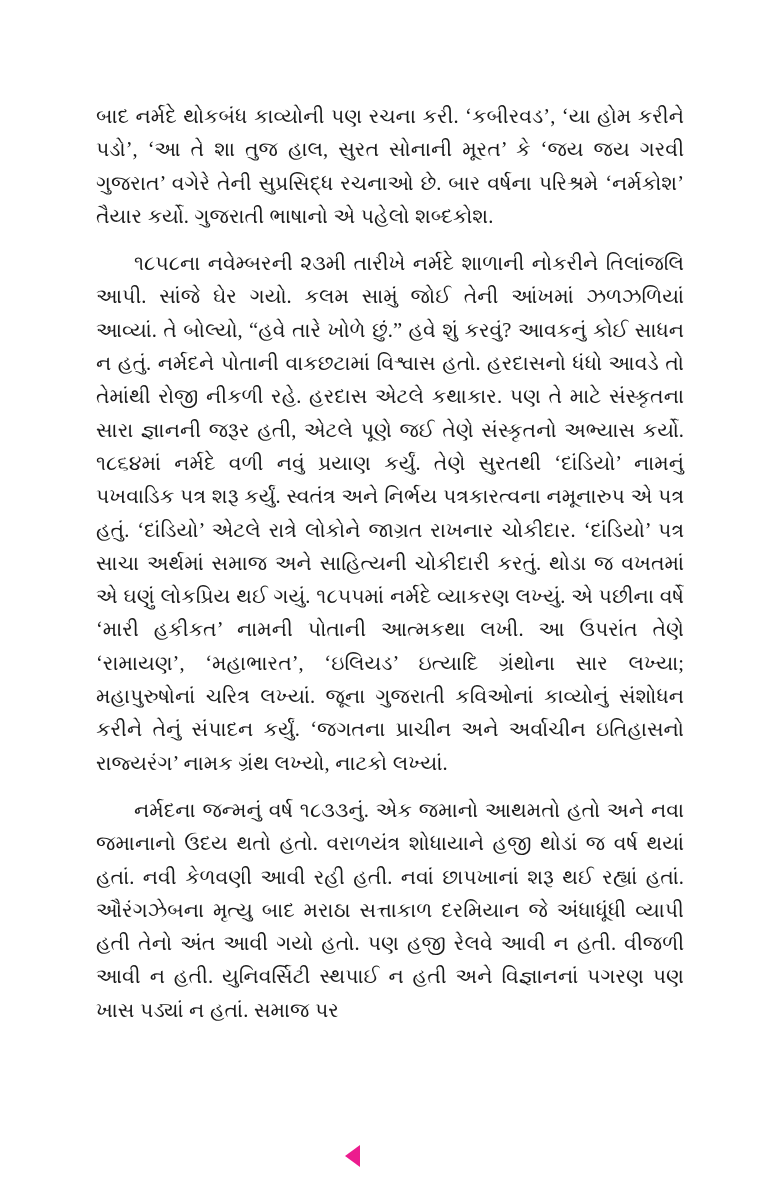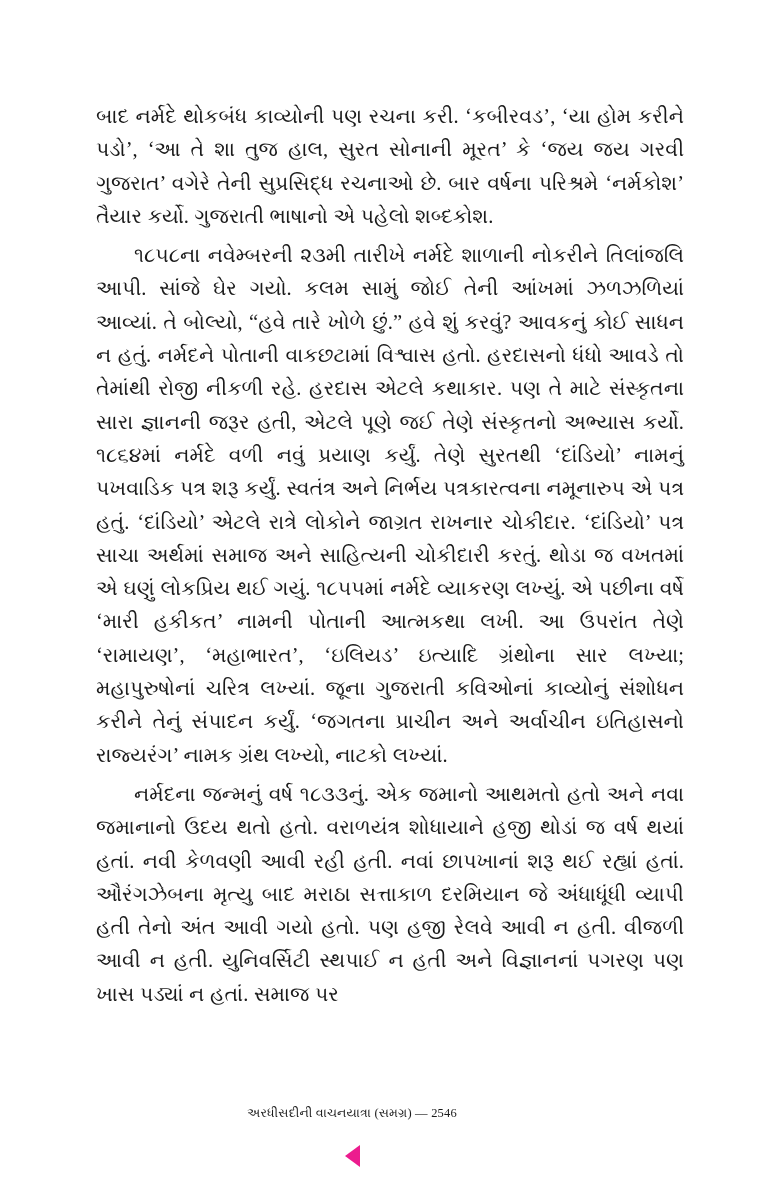--- a/index.html
+++ b/index.html
@@ -33,21 +33,21 @@
     line-height: 33.3px;
     text-align: justify;
     text-justify: inter-word;
     letter-spacing: 0px;
     word-spacing: 0.5px;
   }
   .para.indent {
     text-indent: 38px;
   }
   .para + .para {
-    margin-top: 6px;
+    margin-top: 14px;
   }
   .footer {
     position: absolute;
     left: 0;
     right: 0;
     top: 1106px;
     text-align: center;
     font-size: 12.5px;
     color: #1a1a1a;
     font-family: "Liberation Serif", "DejaVu Serif", serif;
@@ -76,19 +76,18 @@
 <body>
 
 <div class="page">
 
   <div class="text-body">
     <p class="para">બાદ નર્મદે થોકબંધ કાવ્યોની પણ રચના કરી. ‘કબીરવડ’, ‘યા હોમ કરીને પડો’, ‘આ તે શા તુજ હાલ, સુરત સોનાની મૂરત’ કે ‘જય જય ગરવી ગુજરાત’ વગેરે તેની સુપ્રસિદ્ધ રચનાઓ છે. બાર વર્ષના પરિશ્રમે ‘નર્મકોશ’ તૈયાર કર્યો. ગુજરાતી ભાષાનો એ પહેલો શબ્દકોશ.</p>
     <p class="para indent">૧૮૫૮ના નવેમ્બરની ૨૩મી તારીખે નર્મદે શાળાની નોકરીને તિલાંજલિ આપી. સાંજે ઘેર ગયો. કલમ સામું જોઈ તેની આંખમાં ઝળઝળિયાં આવ્યાં. તે બોલ્યો, “હવે તારે ખોળે છું.” હવે શું કરવું? આવકનું કોઈ સાધન ન હતું. નર્મદને પોતાની વાકછટામાં વિશ્વાસ હતો. હરદાસનો ધંધો આવડે તો તેમાંથી રોજી નીકળી રહે. હરદાસ એટલે કથાકાર. પણ તે માટે સંસ્કૃતના સારા જ્ઞાનની જરૂર હતી, એટલે પૂણે જઈ તેણે સંસ્કૃતનો અભ્યાસ કર્યો. ૧૮૬૪માં નર્મદે વળી નવું પ્રયાણ કર્યું. તેણે સુરતથી ‘દાંડિયો’ નામનું પખવાડિક પત્ર શરૂ કર્યું. સ્વતંત્ર અને નિર્ભય પત્રકારત્વના નમૂનારુપ એ પત્ર હતું. ‘દાંડિયો’ એટલે રાત્રે લોકોને જાગ્રત રાખનાર ચોકીદાર. ‘દાંડિયો’ પત્ર સાચા અર્થમાં સમાજ અને સાહિત્યની ચોકીદારી કરતું. થોડા જ વખતમાં એ ઘણું લોકપ્રિય થઈ ગયું. ૧૮૫૫માં નર્મદે વ્યાકરણ લખ્યું. એ પછીના વર્ષે ‘મારી હકીકત’ નામની પોતાની આત્મકથા લખી. આ ઉપરાંત તેણે ‘રામાયણ’, ‘મહાભારત’, ‘ઇલિયડ’ ઇત્યાદિ ગ્રંથોના સાર લખ્યા; મહાપુરુષોનાં ચરિત્ર લખ્યાં. જૂના ગુજરાતી કવિઓનાં કાવ્યોનું સંશોધન કરીને તેનું સંપાદન કર્યું. ‘જગતના પ્રાચીન અને અર્વાચીન ઇતિહાસનો રાજ્યરંગ’ નામક ગ્રંથ લખ્યો, નાટકો લખ્યાં.</p>
     <p class="para indent">નર્મદના જન્મનું વર્ષ ૧૮૩૩નું. એક જમાનો આથમતો હતો અને નવા જમાનાનો ઉદય થતો હતો. વરાળયંત્ર શોધાયાને હજી થોડાં જ વર્ષ થયાં હતાં. નવી કેળવણી આવી રહી હતી. નવાં છાપખાનાં શરૂ થઈ રહ્યાં હતાં. ઔરંગઝેબના મૃત્યુ બાદ મરાઠા સત્તાકાળ દરમિયાન જે અંધાધૂંધી વ્યાપી હતી તેનો અંત આવી ગયો હતો. પણ હજી રેલવે આવી ન હતી. વીજળી આવી ન હતી. યુનિવર્સિટી સ્થપાઈ ન હતી અને વિજ્ઞાનનાં પગરણ પણ ખાસ પડ્યાં ન હતાં. સમાજ પર</p>
   </div>
 
-  <div class="footer">અરધીસદીની વાચનયાત્રા (સમગ્ર) — 2546</div>
 
   <div class="nav-area">
     <div class="prev-arrow"></div>
   </div>
 
 </div>
 
 </body></html>

